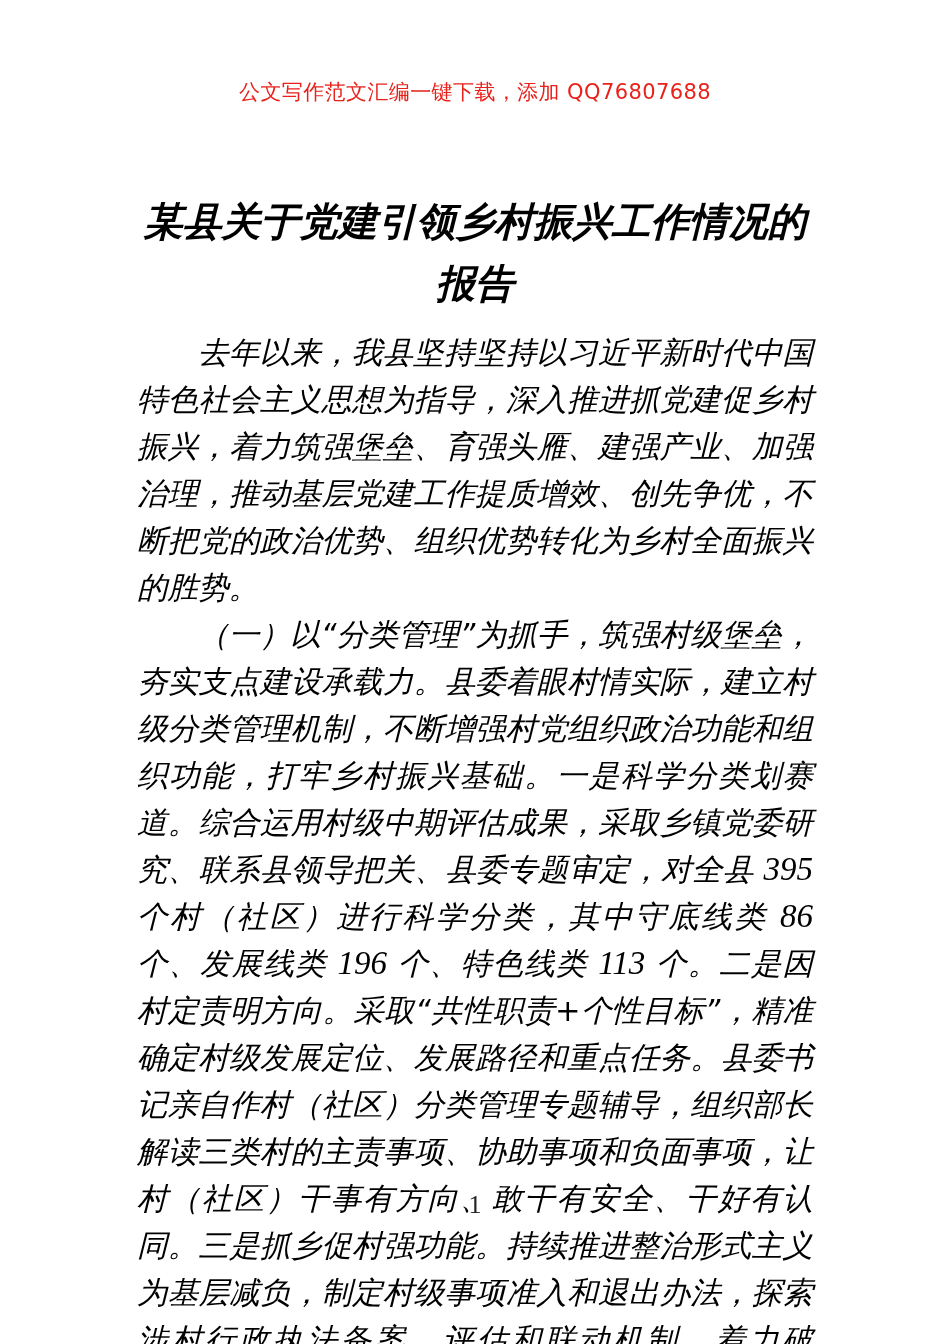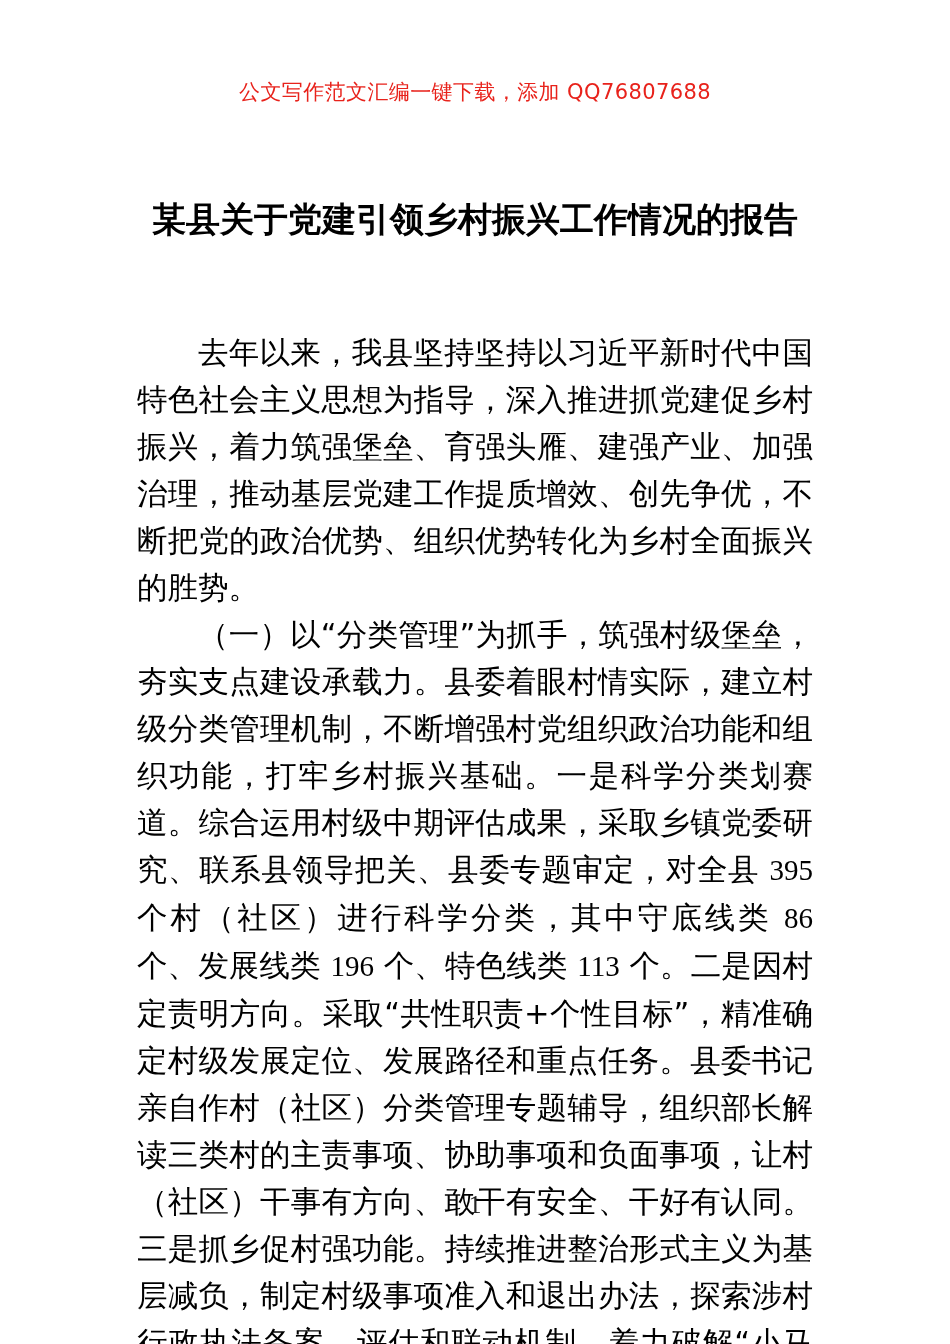--- a/index.html
+++ b/index.html
@@ -35,51 +35,53 @@
     white-space: nowrap;
   }
 
   
   .doc-title {
     position: absolute;
     top: 165px;
     left: 137px;
     width: 676px;
     text-align: center;
-    font-size: 34px;
+    font-size: 39px;
     line-height: 62px;
     font-weight: 700;
     letter-spacing: 0px;
     font-family: "DejaVu Sans", "Liberation Sans", sans-serif;
+    font-style: italic;
   }
 
   
   .body-block {
     position: absolute;
     top: 329px;
     left: 137px;
     width: 676px;
   }
 
   .para {
     margin: 0;
     font-size: 30.5px;
     line-height: 47px;
     text-align: justify;
     text-justify: inter-ideograph;
     text-indent: 61px;
     letter-spacing: 0px;
     font-family: "DejaVu Sans", "Liberation Sans", sans-serif;
     word-break: break-all;
+    font-style: italic;
   }
 
   
   .num {
     font-family: "Liberation Serif", "DejaVu Serif", serif;
-    font-size: 29px;
+    font-size: 33px;
     letter-spacing: 0;
   }
 
   
   .page-number {
     position: absolute;
     top: 1190px;
     left: 0;
     width: 950px;
     text-align: center;

